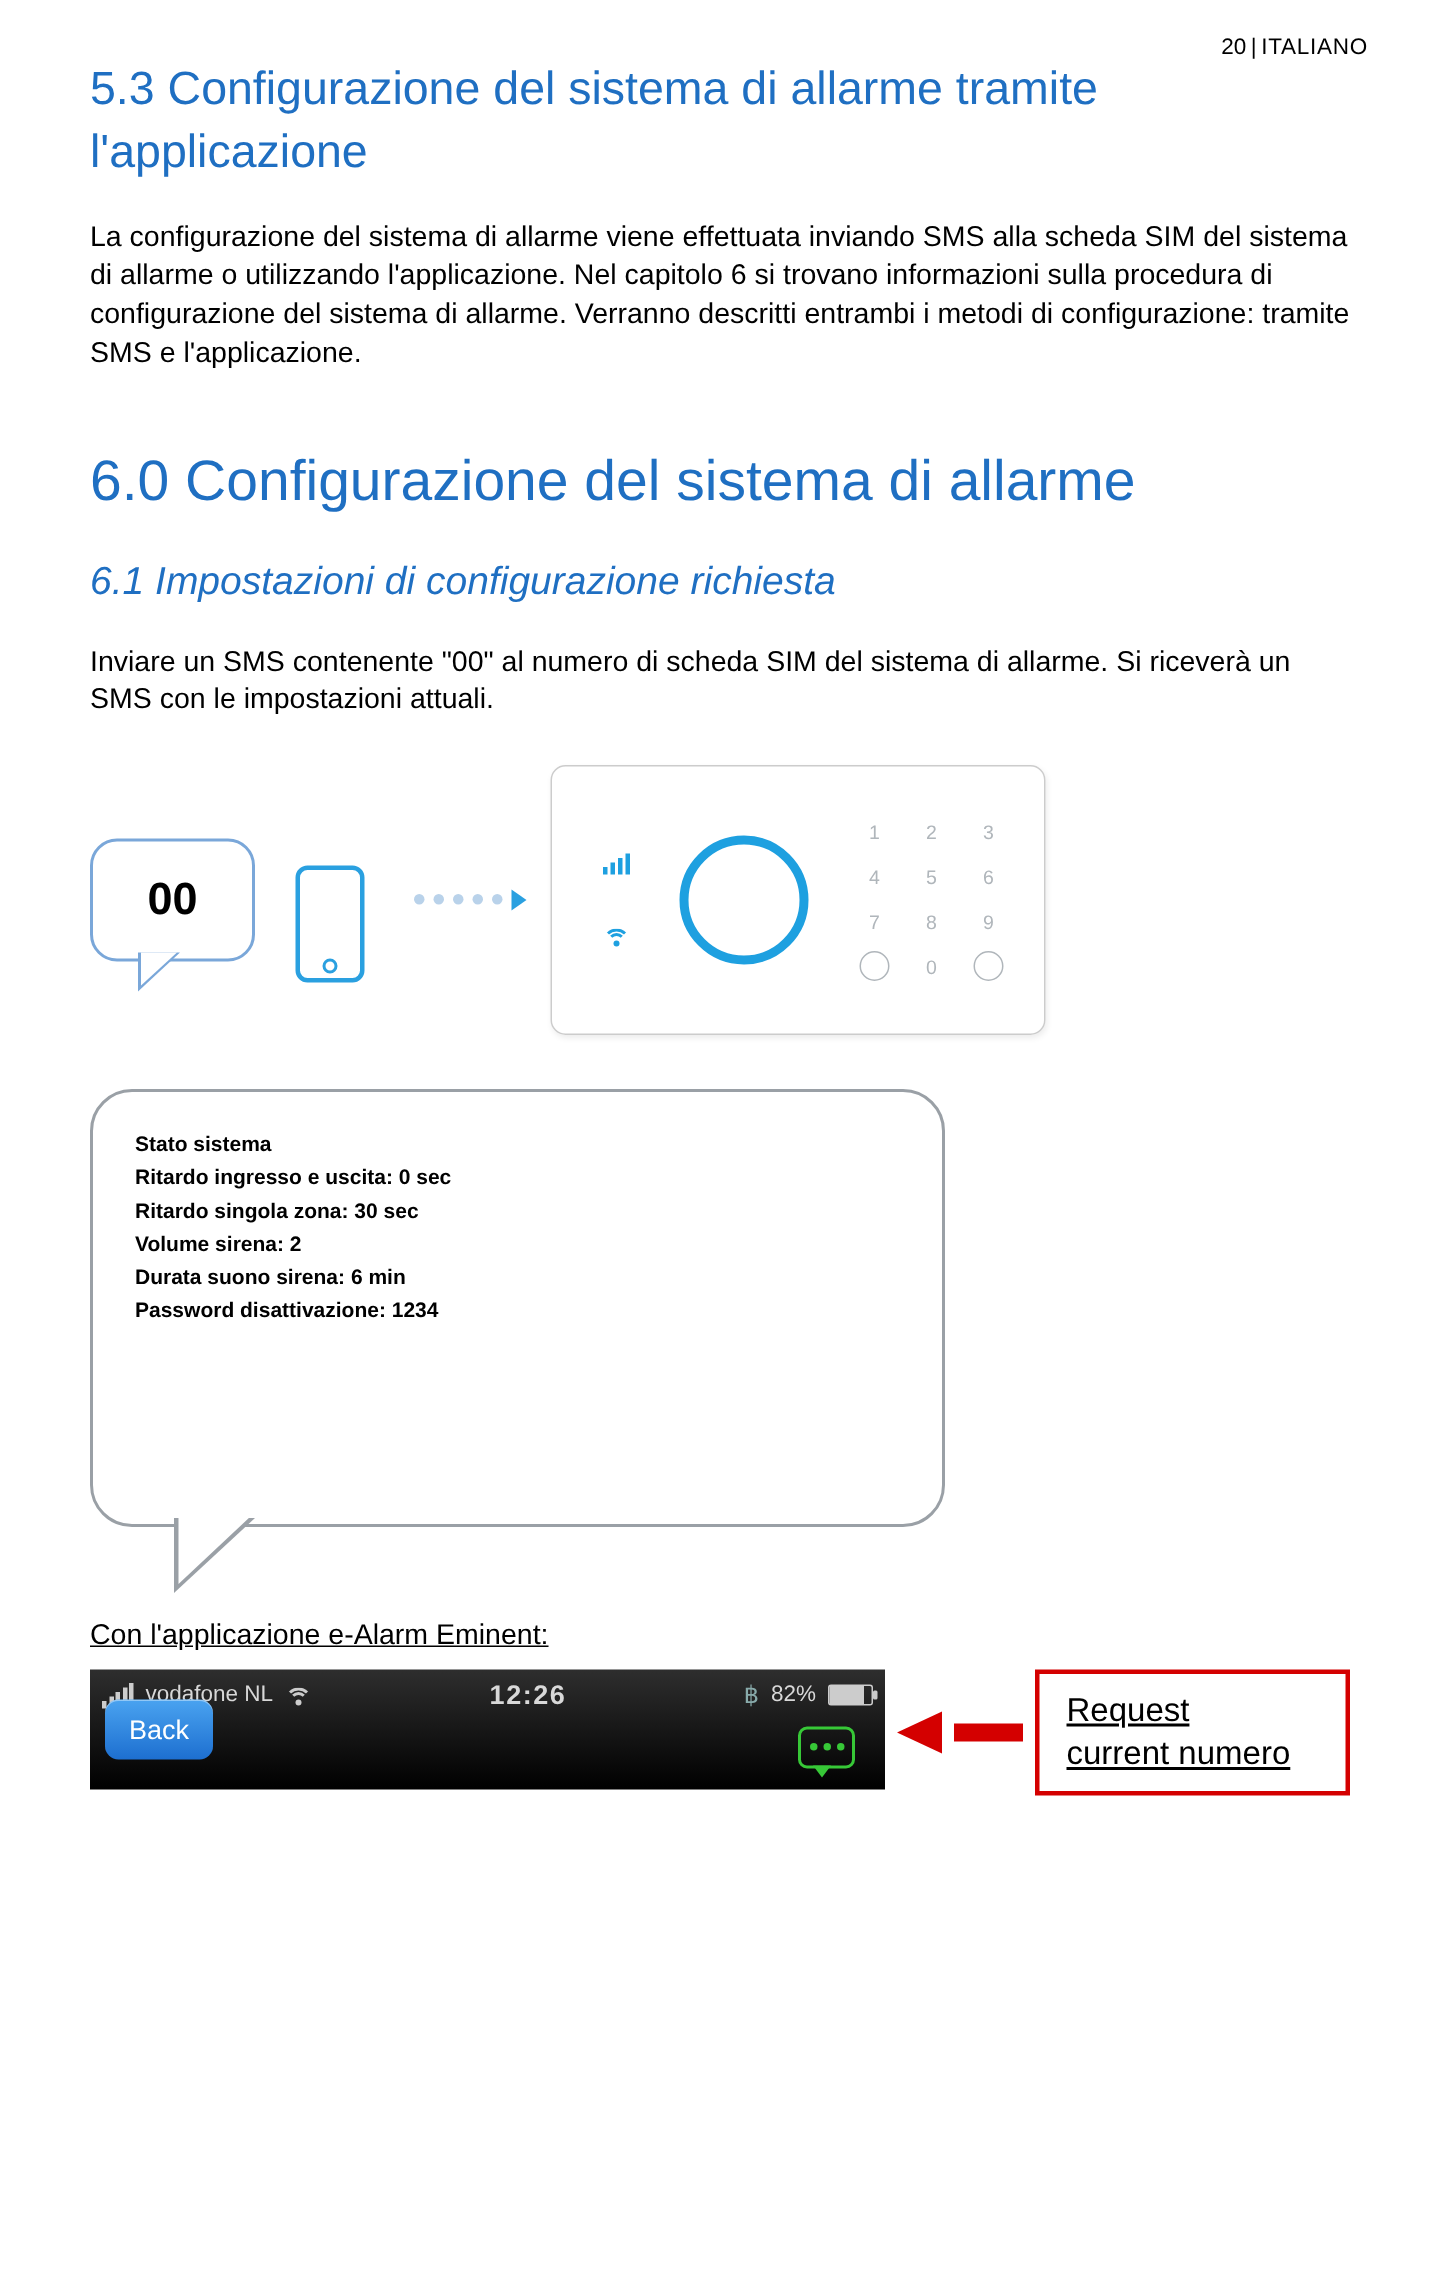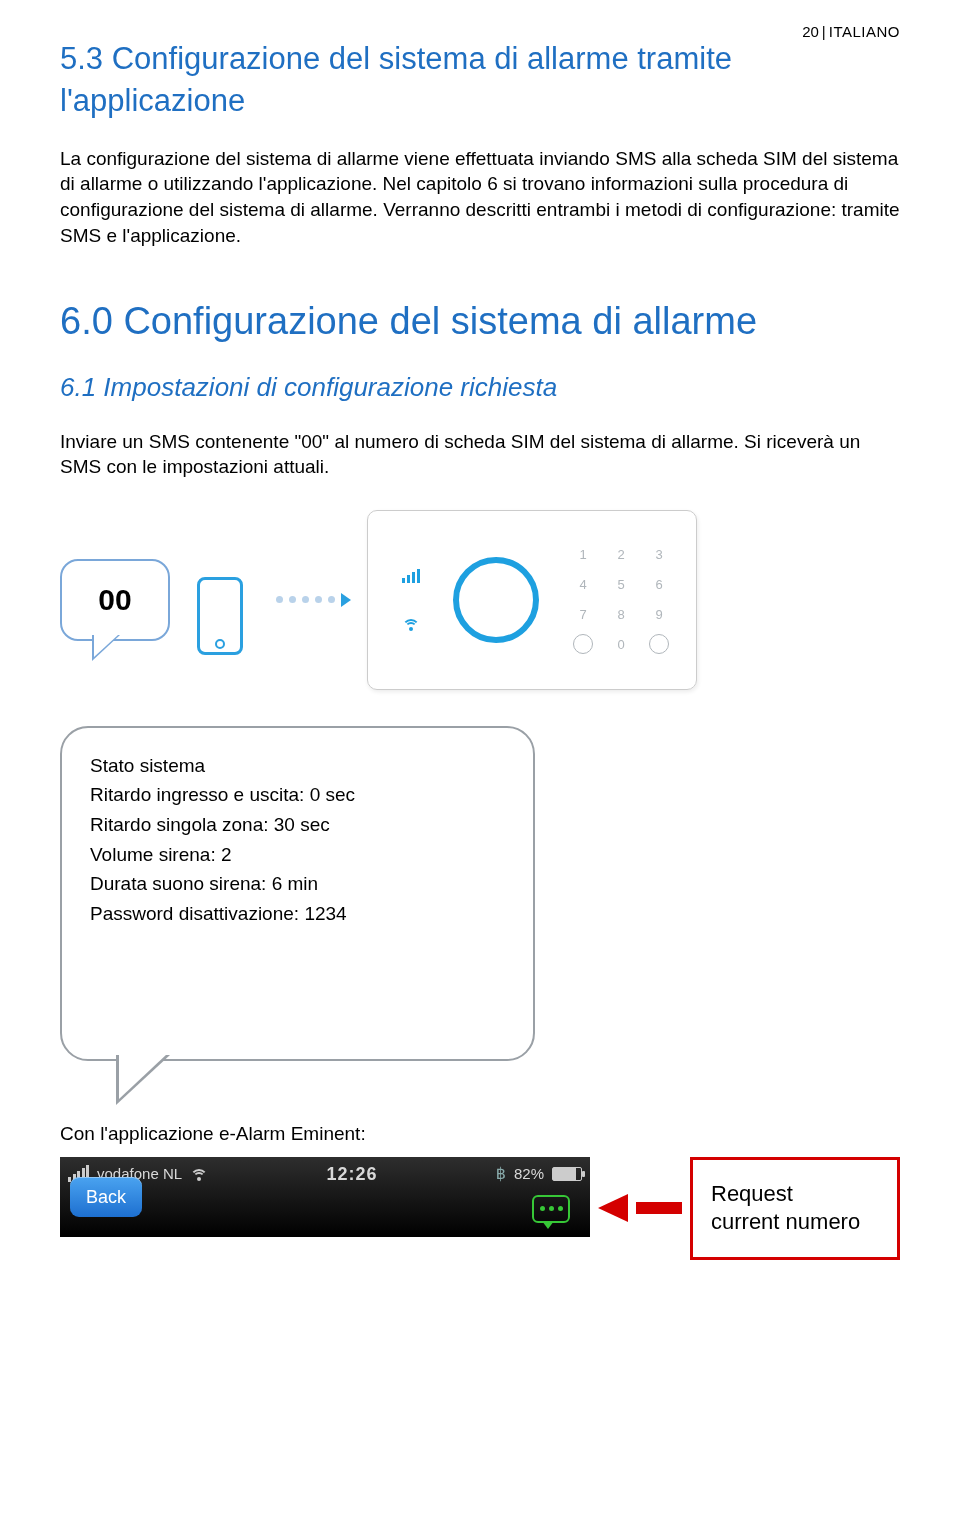--- a/index.html
+++ b/index.html
@@ -10,21 +10,21 @@
     background: #fff;
     color: #000;
     position: relative;
     padding: 30px 60px 0 60px;
     font-size: 19px;
     line-height: 1.35;
   }
   .page-num {
     position: absolute;
     top: 22px;
-    right: 60px;
+    right: 48px;
     font-size: 15px;
   }
   .page-num .num { font-weight: 400; }
   .page-num .sep { margin: 0 3px; }
   .page-num .lang { font-variant: small-caps; letter-spacing: 0.5px; }
   h2.section {
     color: #1F6FC2;
     font-size: 31px;
     font-weight: 400;
     margin-top: 8px;
@@ -130,27 +130,28 @@
   .keypad {
     display:grid; grid-template-columns: repeat(3, 22px); grid-auto-rows:22px;
     gap: 8px 16px;
     color:#b0b6bb; font-size:13px; text-align:center;
   }
   .keypad div { line-height:22px; }
   .kp-icon { border:1.5px solid #b0b6bb; border-radius:50%; width:20px; height:20px; margin:auto; }
 
   .info-bubble {
     position: relative;
-    width: 475px;
+    width: 570px;
     border: 2px solid #9aa0a6;
     border-radius: 28px;
     padding: 24px 28px 130px 28px;
-    font-size: 19px;
+    font-size: 14px;
     line-height: 1.45;
     margin-bottom: 60px;
+    font-weight: bold;
   }
   .info-bubble::before {
     content:'';
     position:absolute;
     left: 54px; bottom: -46px;
     width:0; height:0;
     border-left: 0 solid transparent;
     border-right: 54px solid transparent;
     border-top: 50px solid #9aa0a6;
   }
@@ -158,21 +159,21 @@
     content:'';
     position:absolute;
     left: 57px; bottom: -40px;
     width:0; height:0;
     border-left: 0 solid transparent;
     border-right: 48px solid transparent;
     border-top: 45px solid #fff;
   }
   .info-bubble .line { margin-bottom: 2px; }
 
-  .status-section { margin-top: 56px; }
+  .status-section { margin-top: 56px; text-decoration: underline; }
   .status-section p { margin-bottom: 10px; }
   .statusbar-wrap { display:flex; align-items:stretch; gap:8px; }
   .statusbar {
     width: 576px; height: 80px;
     background: linear-gradient(#2e2e2e, #000);
     position: relative;
     color: #d8d8d8;
     font-size: 15px;
   }
   .sb-top {
@@ -217,21 +218,21 @@
   .red-arrow {
     align-self:center;
     width:0; height:0;
     border-top:14px solid transparent;
     border-bottom:14px solid transparent;
     border-right:30px solid #d40000;
   }
   .red-arrow-tail { width:50px; height:12px; background:#d40000; align-self:center; }
   .req-box {
     border: 3px solid #d40000;
-    padding: 20px 18px;
+    padding: 10px 18px;
     min-width: 210px;
     display:flex; flex-direction:column; justify-content:center;
     font-size: 22px;
     line-height:1.3;
   }
 </style>
 </head>
 <body>
 
 <div class="page-num">

